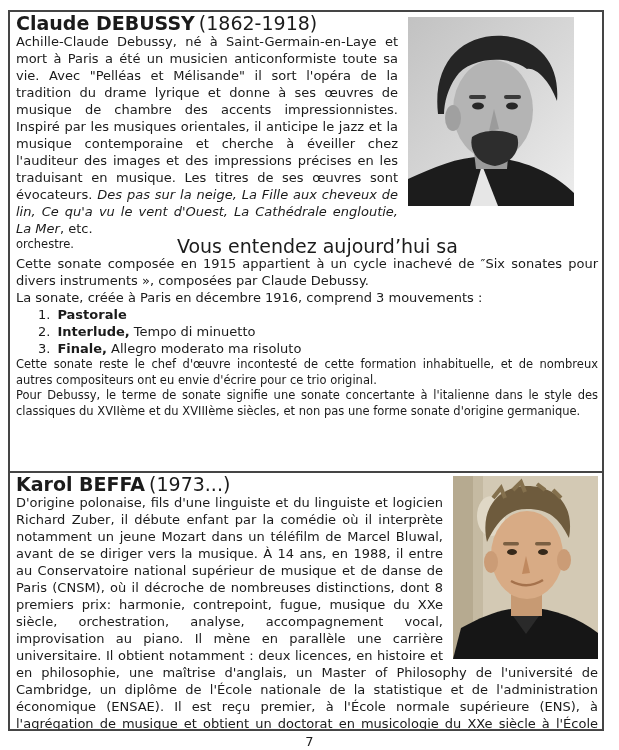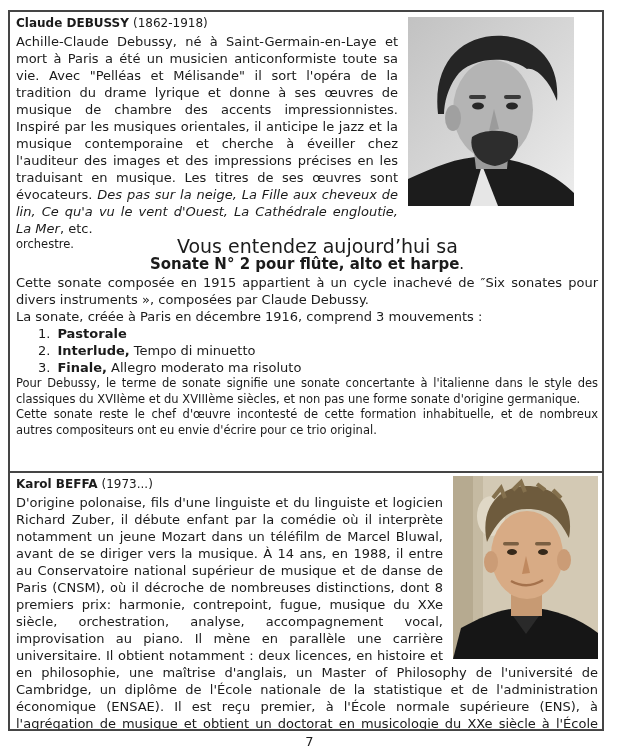--- a/index.html
+++ b/index.html
@@ -15,21 +15,21 @@
     box-sizing: border-box;
     width: 596px;
     border: 2px solid #454545;
     padding: 1px 4px 1px 6px;
     background: #fff;
     overflow: hidden;
   }
   .box1 { height: 463px; }
   .box2 { height: 260px; margin-top: -2px; }
 
-  .heading { margin: 0; font-size: 12px; line-height: 20px; font-weight: bold; }
+  .heading { margin: 0; font-size: 19px; line-height: 20px; font-weight: bold; }
   .heading .dates { font-weight: normal; margin-left: 4px; }
 
   .body { font-size: 13px; line-height: 17px; margin: 0; }
   .just { text-align: justify; }
   .small { font-size: 11.5px; line-height: 15.5px; margin: 0; }
   .stretch { text-align: justify; text-align-last: justify; }
 
   .acote2 { display: flex; align-items: flex-start; }
   .acote2 .today { font-size: 19px; line-height: 18px; margin-left: 103px; }
 
@@ -85,33 +85,32 @@
 
       <h1 class="heading"><span>Claude DEBUSSY</span><span class="dates">(1862-1918)</span></h1>
 
       <p class="body just"><span>Achille-Claude Debussy, né à Saint-Germain-en-Laye et mort à Paris a été un musicien anticonformiste toute sa vie. Avec "Pelléas et Mélisande" il sort l'opéra de la tradition du drame lyrique et donne à ses œuvres de musique de chambre des accents impressionnistes. Inspiré par les musiques orientales, il anticipe le jazz et la musique contemporaine et cherche à éveiller chez l'auditeur des images et des impressions précises en les traduisant en musique. Les titres de ses œuvres sont évocateurs. </span><i>Des pas sur la neige, La Fille aux cheveux de lin, Ce qu'a vu le vent d'Ouest, La Cathédrale engloutie, La Mer</i><span>, etc.</span></p>
 
       <div class="acote2">
         <span class="small">orchestre.</span>
         <span class="today">Vous entendez aujourd’hui sa</span>
       </div>
 
-      <p class="sonata"><b>Sonate N° 2 pour flûte, alto et harpe</b><span>.</span></p>
 
       <p class="body just">Cette sonate composée en 1915 appartient à un cycle inachevé de ″Six sonates pour divers instruments », composées par Claude Debussy.</p>
       <p class="body">La sonate, créée à Paris en décembre 1916, comprend 3 mouvements :</p>
 
       <div class="movements">
         <div><span class="num">1.</span><b>Pastorale</b><span></span></div>
         <div><span class="num">2.</span><b>Interlude,</b><span> Tempo di minuetto</span></div>
         <div><span class="num">3.</span><b>Finale,</b><span> Allegro moderato ma risoluto</span></div>
       </div>
 
+      <p class="small just">Cette sonate reste le chef d'œuvre incontesté de cette formation inhabituelle, et de nombreux autres compositeurs ont eu envie d'écrire pour ce trio original.</p>
       <p class="small just">Pour Debussy, le terme de sonate signifie une sonate concertante à l'italienne dans le style des classiques du XVIIème et du XVIIIème siècles, et non pas une forme sonate d'origine germanique.</p>
-      <p class="small just">Cette sonate reste le chef d'œuvre incontesté de cette formation inhabituelle, et de nombreux autres compositeurs ont eu envie d'écrire pour ce trio original.</p>
     </section>
 
     <section class="box box2">
 
       <div class="photo photo-beffa">
         <svg width="145" height="183" viewBox="0 0 145 183">
           <rect width="145" height="183" fill="#d3c9b4"></rect>
           <rect width="20" height="183" fill="#b6aa90"></rect>
           <rect x="20" width="10" height="183" fill="#c5baa2"></rect>
           <ellipse cx="38" cy="40" rx="14" ry="20" fill="#e0d8c6"></ellipse>

